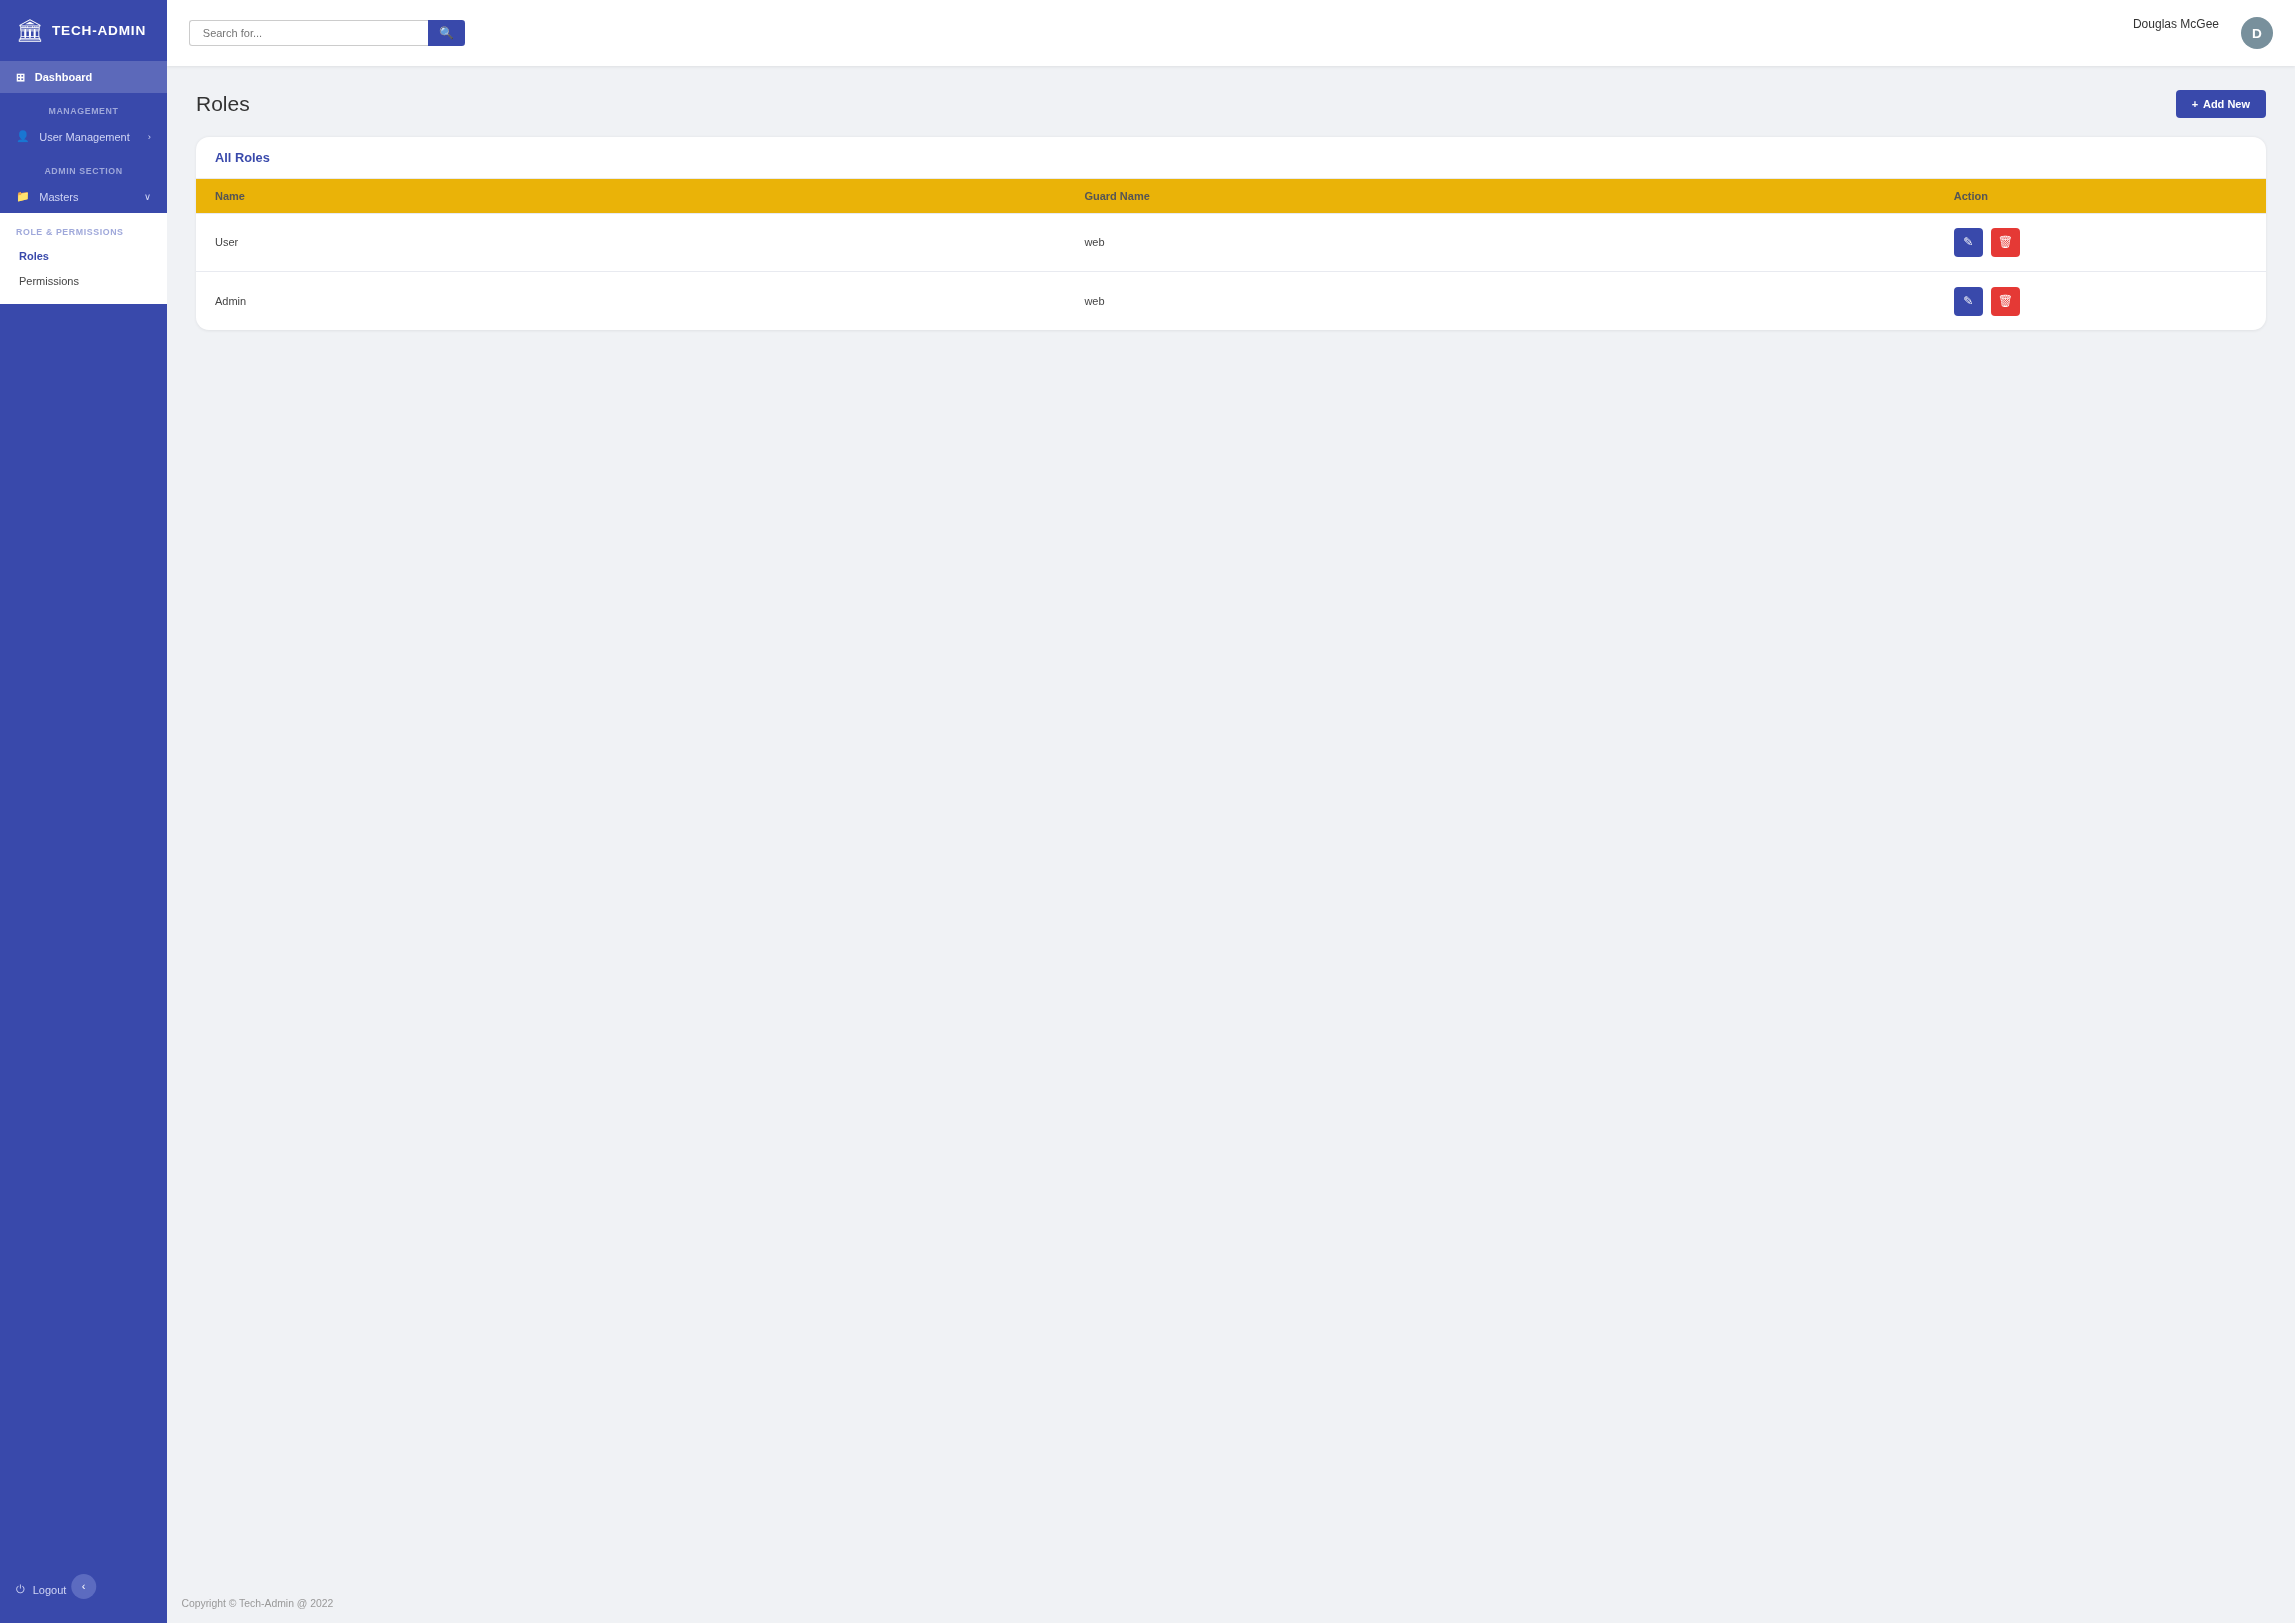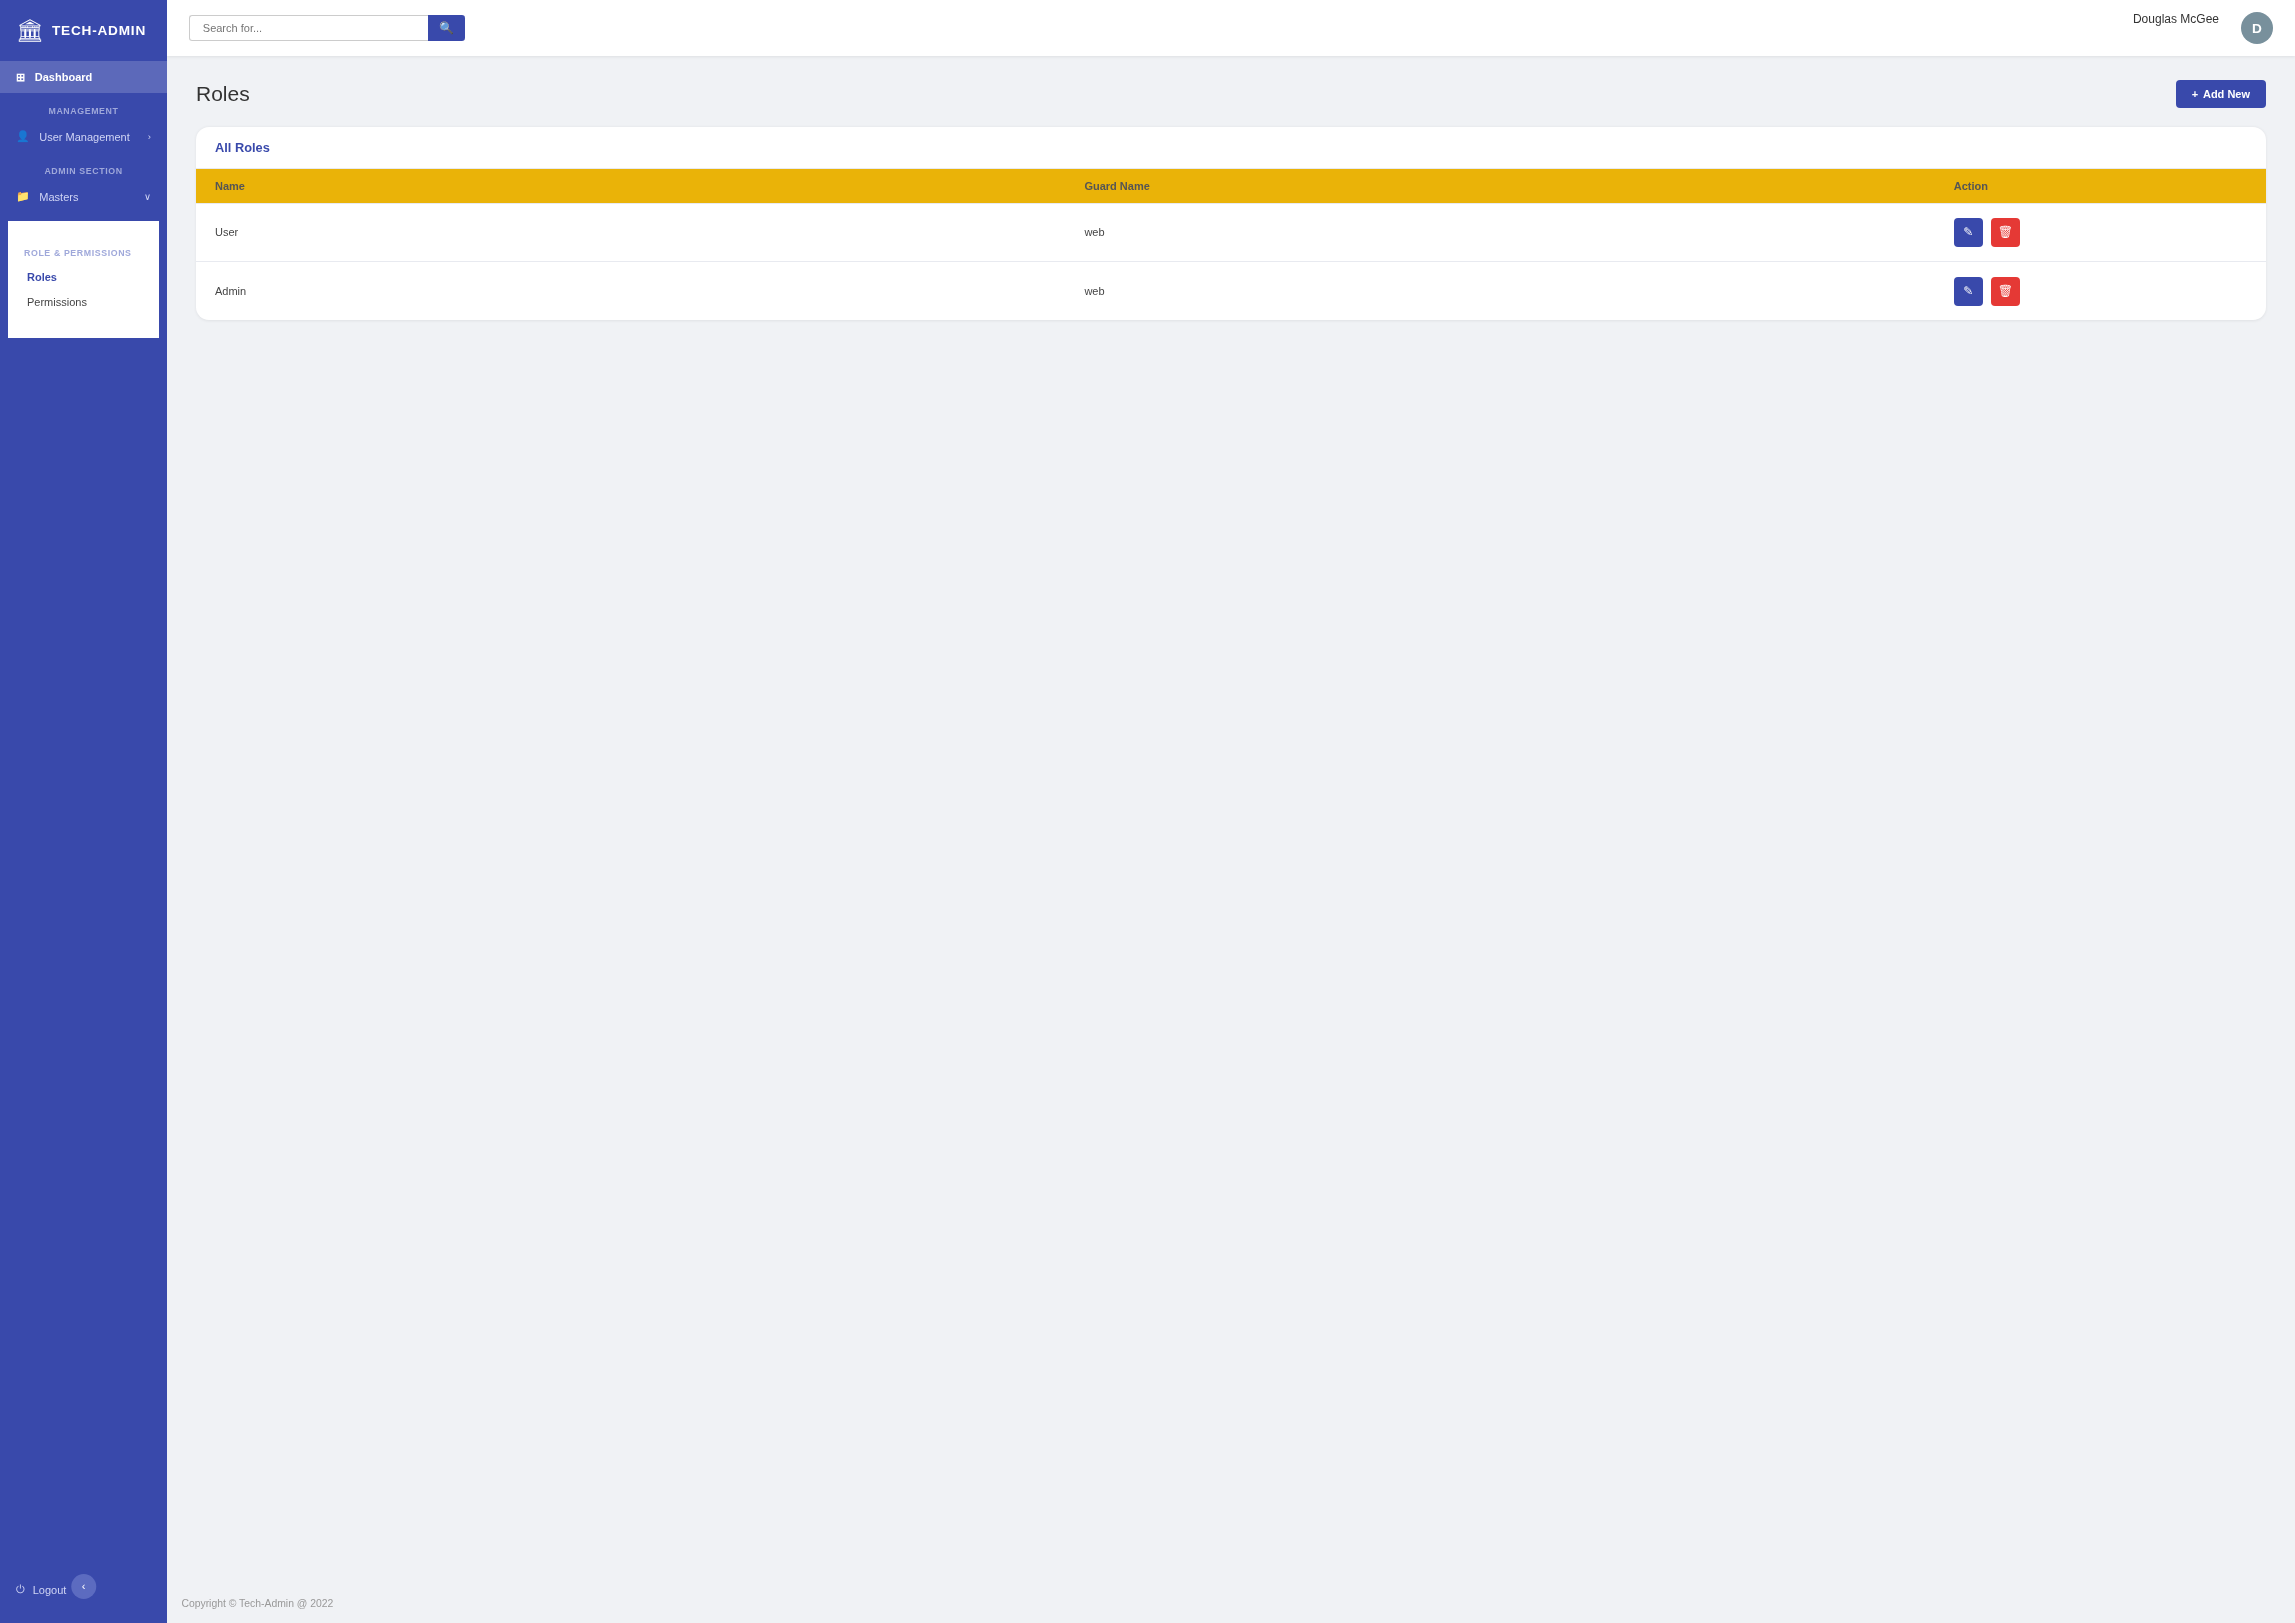--- a/index.html
+++ b/index.html
@@ -62,22 +62,22 @@
 
     .sidebar-item .chevron {
       margin-left: auto;
       font-size: 9.6px;
     }
 
     
     .sidebar-submenu {
       background: #fff;
       color: #333;
-      margin: 8px;
-      padding: 24px 0;
+      margin: 0;
+      padding: 11px 0;
     }
     .sidebar-submenu .submenu-section-label {
       padding: 3.2px 16px 6.4px;
       font-size: 8.8px;
       font-weight: 700;
       color: #9fa8da;
       letter-spacing: 0.6px;
       text-transform: uppercase;
     }
     .sidebar-submenu .submenu-item {
@@ -124,21 +124,21 @@
       flex-direction: column;
       background: #f0f2f5;
     }
 
     
     .topbar {
       background: #fff;
       display: flex;
       align-items: center;
       padding: 0 22px;
-      height: 56px;
+      height: 66px;
       box-shadow: 0 0.8px 3.2px rgba(0,0,0,0.08);
     }
     .search-wrapper {
       display: flex;
       align-items: center;
       gap: 0;
     }
     .search-input {
       border: 0.8px solid #ccc;
       border-right: none;

